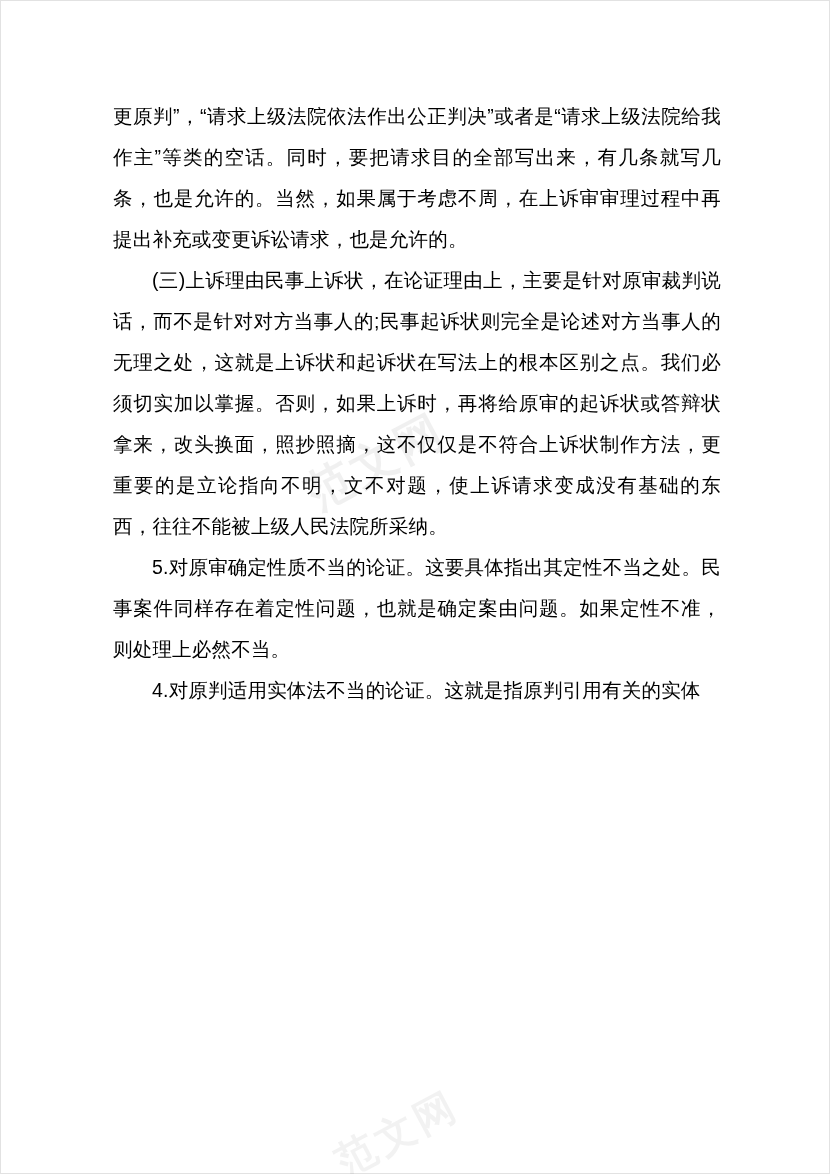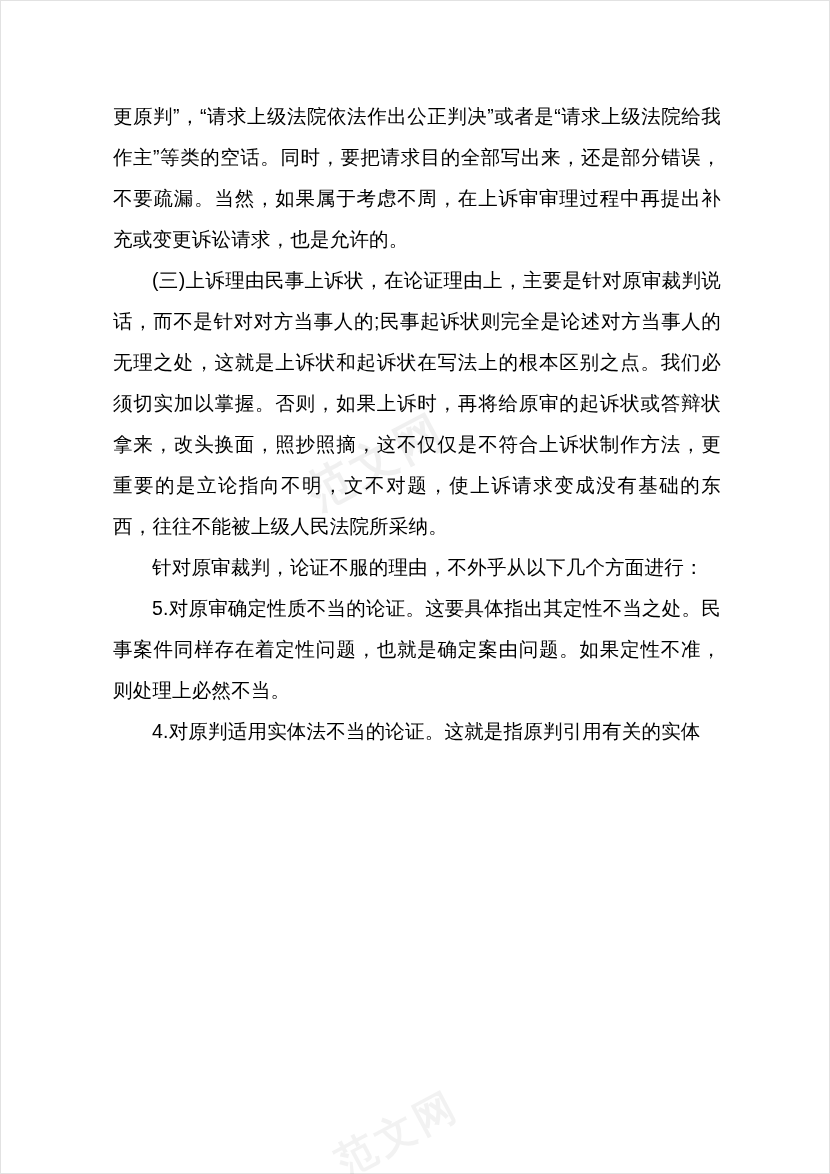--- a/index.html
+++ b/index.html
@@ -73,22 +73,21 @@
   }
 </style>
 </head>
 <body>
 
 <div class="page">
 
   <div class="watermark wm-main">范文网</div>
 
   <div class="content">
-    <p class="para">更原判”，“请求上级法院依法作出公正判决”或者是“请求上级法院给我作主”等类的空话。同时，要把请求目的全部写出来，还是部分错误，不要疏漏。当然，如果属于考虑不周，在上诉审审理过程中再提出补充或变更诉讼请求，也是允许的。</p>
+    <p class="para">更原判”，“请求上级法院依法作出公正判决”或者是“请求上级法院给我作主”等类的空话。同时，要把请求目的全部写出来，有几条就写几条，也是允许的。当然，如果属于考虑不周，在上诉审审理过程中再提出补充或变更诉讼请求，也是允许的。</p>
     <p class="para indent">(三)上诉理由民事上诉状，在论证理由上，主要是针对原审裁判说话，而不是针对对方当事人的;民事起诉状则完全是论述对方当事人的无理之处，这就是上诉状和起诉状在写法上的根本区别之点。我们必须切实加以掌握。否则，如果上诉时，再将给原审的起诉状或答辩状拿来，改头换面，照抄照摘，这不仅仅是不符合上诉状制作方法，更重要的是立论指向不明，文不对题，使上诉请求变成没有基础的东西，往往不能被上级人民法院所采纳。</p>
-    <p class="para indent">针对原审裁判，论证不服的理由，不外乎从以下几个方面进行：</p>
     <p class="para indent">5.对原审确定性质不当的论证。这要具体指出其定性不当之处。民事案件同样存在着定性问题，也就是确定案由问题。如果定性不准，则处理上必然不当。</p>
     <p class="para indent">4.对原判适用实体法不当的论证。这就是指原判引用有关的实体</p>
   </div>
 
   <div class="watermark wm-bottom">范文网</div>
 
 </div>
 
 </body></html>

